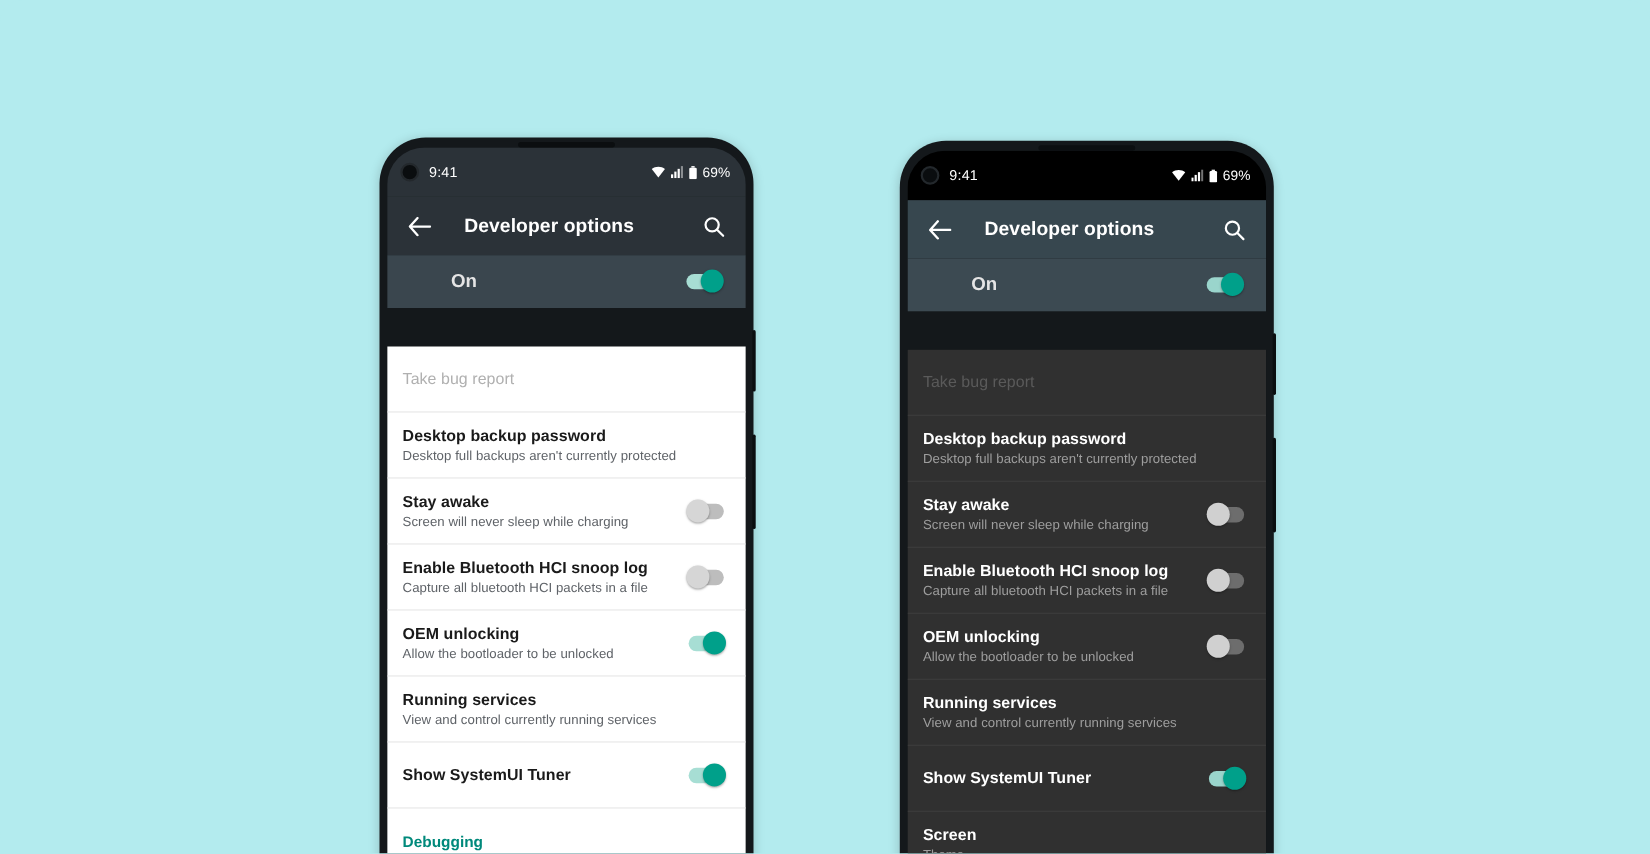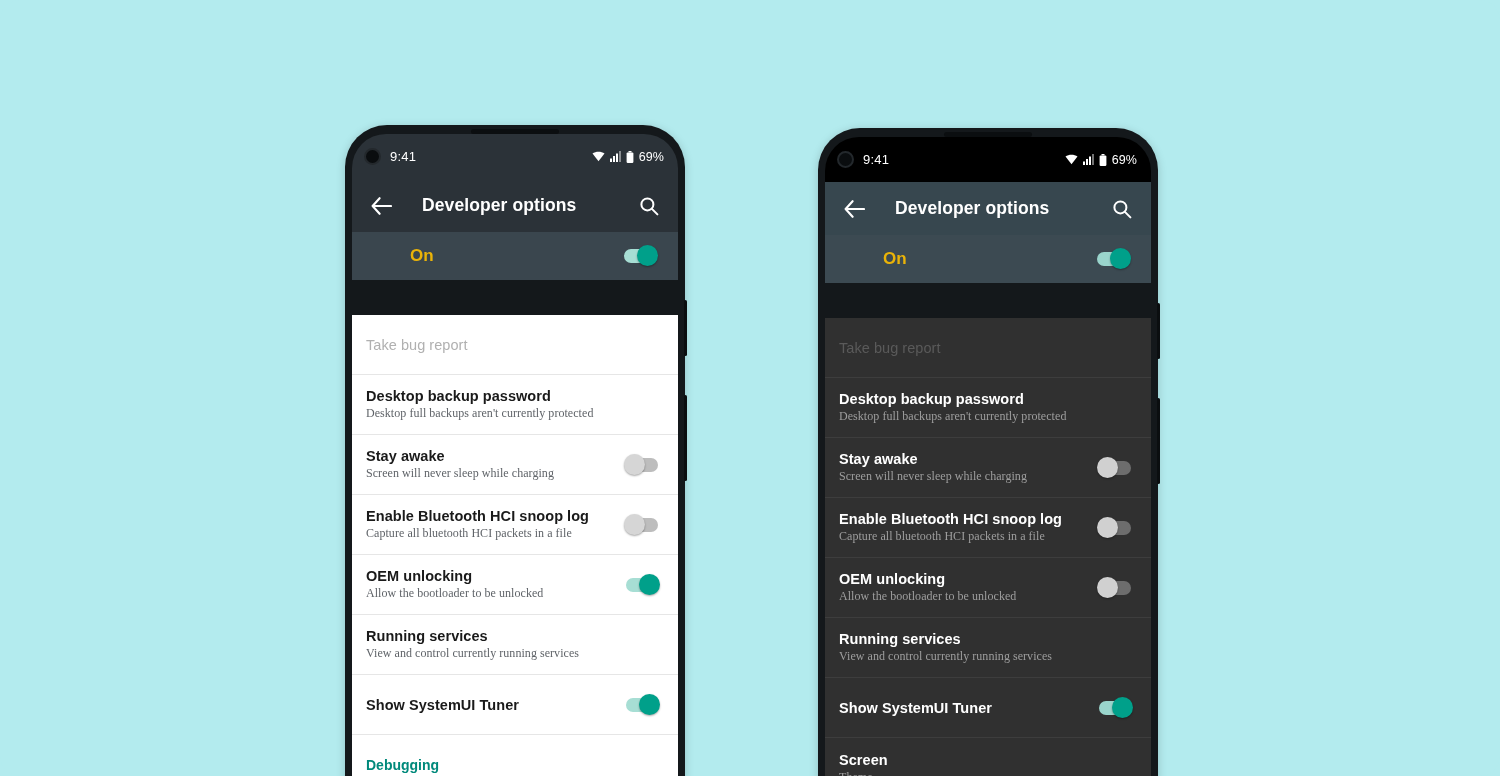--- a/index.html
+++ b/index.html
@@ -123,21 +123,21 @@
     cursor: pointer;
   }
 
   
   .master-row {
     position: relative;
     height: 48px;
     display: flex;
     align-items: center;
     padding: 0 20px 0 58px;
-    color: #eab308;
+    color: #e5e5e5;
     font-size: 17px;
     font-weight: bold;
   }
   .theme-light .master-row { background: #3a464e; }
   .theme-dark  .master-row { background: #3c4a52; }
   .master-row .spacer { flex: 1; }
 
   
   .list { position: relative; margin-top: 35px; }
   .theme-light .list { background: #ffffff; }
@@ -160,21 +160,20 @@
     font-size: 14.5px;
     font-weight: bold;
     letter-spacing: .05px;
   }
   .theme-light .row-title { color: #1a1a1a; }
   .theme-dark  .row-title { color: #ffffff; }
   .row-sub {
     font-size: 12px;
     margin-top: 2px;
     letter-spacing: .05px;
-    font-family: Liberation Serif, serif;
   }
   .theme-light .row-sub { color: #5f6368; }
   .theme-dark  .row-sub { color: #9e9e9e; }
 
   .row.disabled .row-title { font-weight: normal; font-size: 14.5px; }
   .theme-light .row.disabled .row-title { color: #b0b0b0; }
   .theme-dark  .row.disabled .row-title { color: #5a5a5a; }
 
   .section-header {
     padding: 22px 18px 10px 14px;

